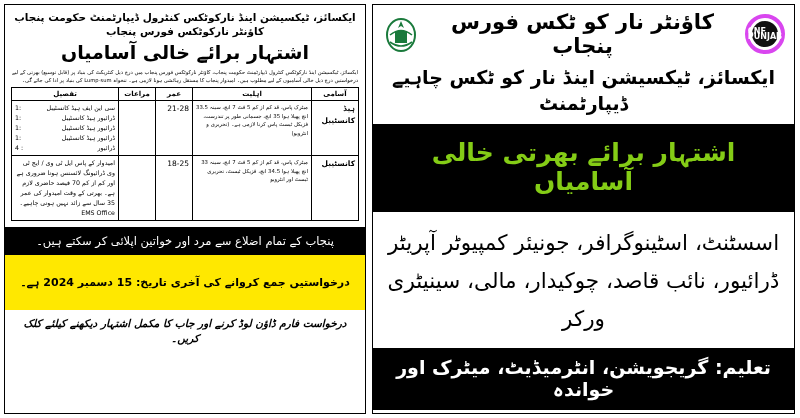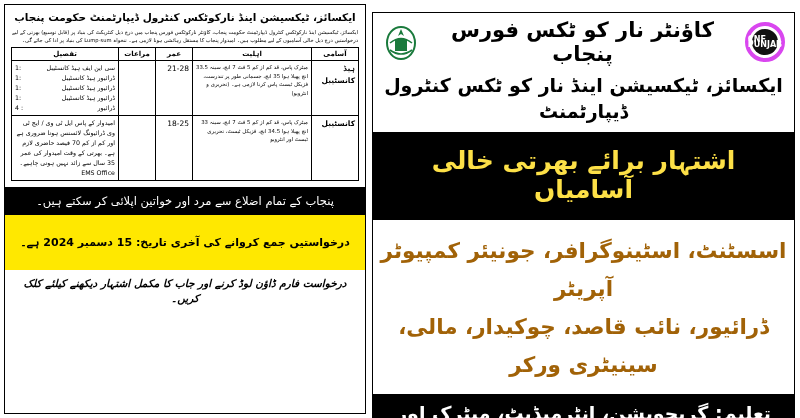--- a/index.html
+++ b/index.html
@@ -163,21 +163,21 @@
     flex: 1;
     font-style: italic;
   }
 
   
   .right-panel {
     position: relative;
     width: 430px;
     height: 418px;
     box-sizing: border-box;
-    padding: 12px 5px 4px 2px;
+    padding: 4px 5px 4px 2px;
   }
   .right-card {
     border: 1px solid #000;
     width: 100%;
     height: 410px;
     box-sizing: border-box;
     background: #fff;
     display: flex;
     flex-direction: column;
     overflow: hidden;
@@ -211,34 +211,34 @@
     text-align: center;
     font-size: 19px;
     font-weight: bold;
     direction: rtl;
     color: #000;
     padding: 6px 8px 8px 8px;
     line-height: 26px;
   }
   .rc-black {
     background: #000;
-    color: #fde047;
+    color: #84cc16;
     text-align: center;
     direction: rtl;
     font-size: 25px;
     font-weight: bold;
     padding: 14px 6px 16px 6px;
     letter-spacing: 0.5px;
   }
   .rc-posts {
     text-align: center;
     direction: rtl;
     font-size: 21.5px;
-    font-weight: bold;
-    color: #a16207;
+    font-weight: normal;
+    color: #000000;
     padding: 12px 6px 4px 6px;
     line-height: 38px;
   }
   .rc-edu {
     background: #000;
     color: #fff;
     text-align: center;
     direction: rtl;
     font-size: 19px;
     font-weight: bold;
@@ -277,22 +277,24 @@
 </head>
 <body>
 
 <div class="page">
 
   <div class="left-panel">
     <div class="ad-box">
 
       <div class="ad-header">
         <div class="line1">ایکسائز، ٹیکسیشن اینڈ نارکوٹکس کنٹرول ڈیپارٹمنٹ حکومت پنجاب</div>
+        <div class="line2">کاؤنٹر نارکوٹکس فورس پنجاب</div>
       </div>
 
+      <div class="ad-title-bar">اشتہار برائے خالی آسامیاں</div>
 
       <div class="ad-intro">ایکسائز، ٹیکسیشن اینڈ نارکوٹکس کنٹرول ڈیپارٹمنٹ حکومت پنجاب، کاؤنٹر نارکوٹکس فورس پنجاب میں درج ذیل کنٹریکٹ کی بنیاد پر (قابل توسیع) بھرتی کے لیے درخواستیں درج ذیل خالی آسامیوں کے لیے مطلوب ہیں۔ امیدوار پنجاب کا مستقل رہائشی ہونا لازمی ہے۔ تنخواہ Lump-sum کی بنیاد پر ادا کی جائے گی۔</div>
 
       <table class="job-table">
         <thead>
           <tr>
             <th class="col-detail">تفصیل</th>
             <th class="col-age">مراعات</th>
             <th class="col-age">عمر</th>
             <th class="col-qual">اہلیت</th>
@@ -363,21 +365,21 @@
           </svg>
         </div>
         <div class="rc-title-1">کاؤنٹر نار کو ٹکس فورس پنجاب</div>
         <div class="logo-right">
           <div class="crest">
             <div class="inner">CNF PUNJAB</div>
           </div>
         </div>
       </div>
 
-      <div class="rc-title-2">ایکسائز، ٹیکسیشن اینڈ نار کو ٹکس کنٹرول ڈیپارٹمنٹ</div>
+      <div class="rc-title-2">ایکسائز، ٹیکسیشن اینڈ نار کو ٹکس چاہیے ڈیپارٹمنٹ</div>
 
       <div class="rc-black">اشتہار برائے بھرتی خالی آسامیاں</div>
 
       <div class="rc-posts">
         <div>اسسٹنٹ، اسٹینوگرافر، جونیئر کمپیوٹر آپریٹر</div>
         <div>ڈرائیور، نائب قاصد، چوکیدار، مالی، سینیٹری ورکر</div>
       </div>
 
       <div class="rc-edu">تعلیم: گریجویشن، انٹرمیڈیٹ، میٹرک اور خواندہ</div>
 

